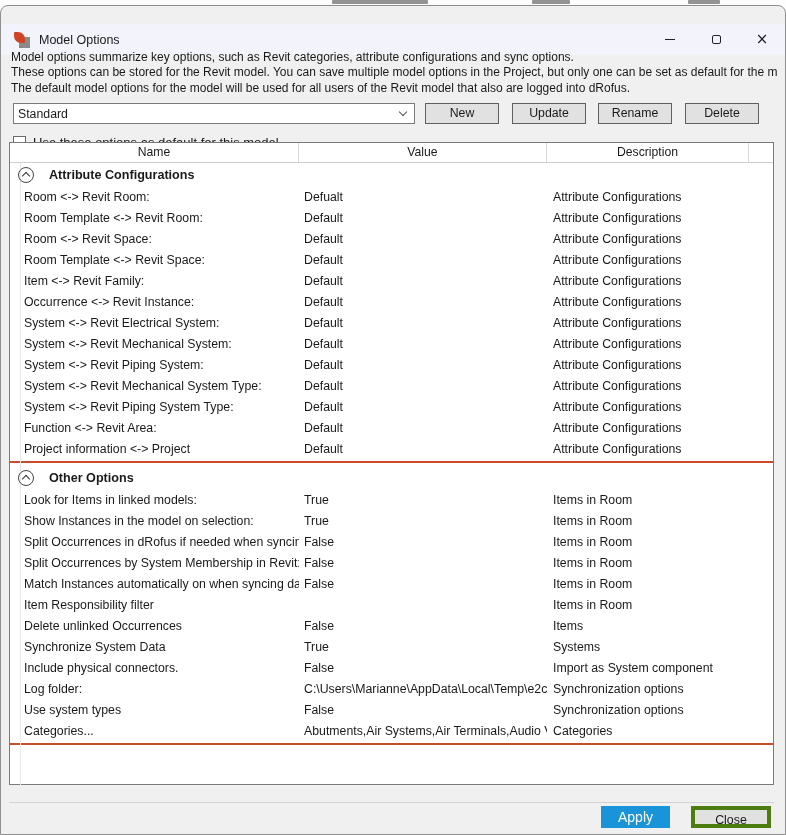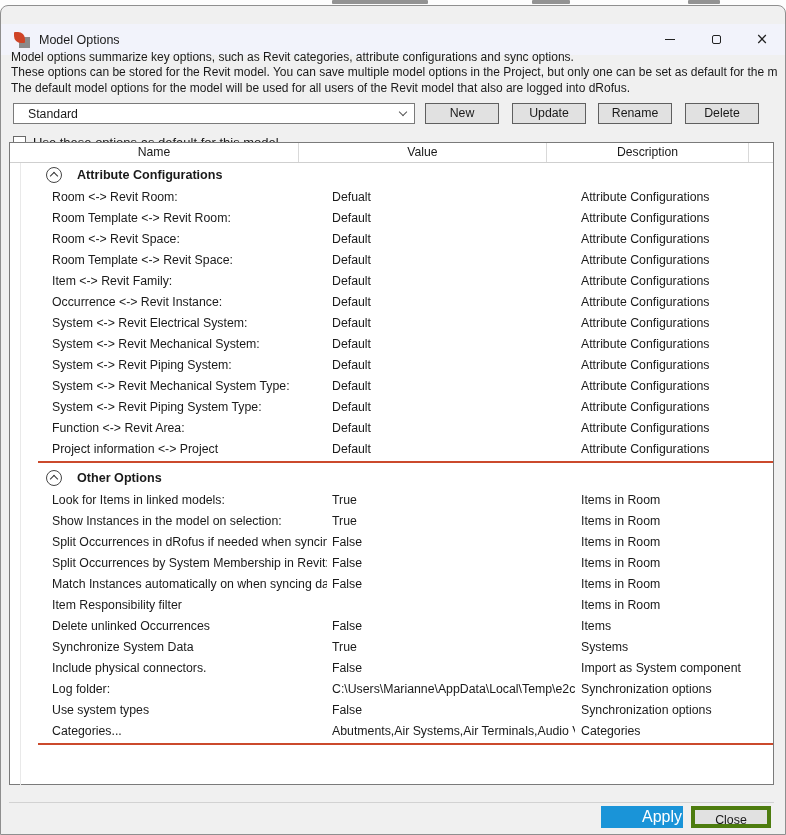--- a/index.html
+++ b/index.html
@@ -36,21 +36,21 @@
   .glyph-close { font-size:15px; line-height:1; color:#222; font-family:"DejaVu Sans", sans-serif; }
 
   
   .intro { position:absolute; left:10px; top:44px; right:2px; }
   .intro div { white-space:nowrap; overflow:hidden; font-size:12px; line-height:15.4px; }
 
   
   .dropdown {
     position:absolute; left:12px; top:97px; width:402px; height:21px;
     background:#fff; border:1px solid #7a7a7a;
-    display:flex; align-items:center; padding:0 8px 0 14px; font-size:12.3px;
+    display:flex; align-items:center; padding:0 8px 0 4px; font-size:12.3px;
   }
   .dd-spacer { flex:1; }
   .dd-chev { width:6px; height:6px; border-right:1.3px solid #555; border-bottom:1.3px solid #555; transform:rotate(45deg); margin-top:-3px; }
   .btn {
     position:absolute; top:97px; width:74px; height:21px;
     background:#e1e1e1; border:1px solid #5f5f5f;
     font-size:12.3px; text-align:center; line-height:19px; cursor:default;
   }
   .btn-new    { left:424px; }
   .btn-update { left:511px; }
@@ -63,41 +63,41 @@
   .chk-label { font-size:13px; white-space:nowrap;text-align:right; }
 
   
   .grid {
     position:absolute; left:8px; top:136px; width:765px; height:643px;
     background:#fff; border:1px solid #7a7a7a;
   }
   .grid-header { display:grid; grid-template-columns:289px 248px 202px 1fr; height:20px; border-bottom:1px solid #cfcfcf; background:#fff; }
   .grid-header .hcell { text-align:center; font-size:12.2px; line-height:19px; border-right:1px solid #d9d9d9; overflow:hidden; white-space:nowrap; }
   .grid-header .hcell:last-child { border-right:none; }
-  .grid-body { position:relative; height:622px; overflow:hidden;padding-left:28px; }
+  .grid-body { position:relative; height:622px; overflow:hidden; }
   .gutterline { position:absolute; left:10px; top:0; bottom:0; width:1px; background:#e9e9e9; }
 
   .section-row { height:23px; display:flex; align-items:center; padding-left:8px; position:relative; }
   .collapse-icon { width:16px; height:16px; border:1.4px solid #454545; border-radius:50%; display:flex; align-items:center; justify-content:center; flex:0 0 auto; }
   .collapse-icon .chev { width:6px; height:6px; border-left:1.6px solid #333; border-top:1.6px solid #333; transform:rotate(45deg); margin-top:3px; }
   .section-title { font-weight:bold; font-size:12.6px; margin-left:15px; white-space:nowrap; }
 
   .data-row { display:grid; grid-template-columns:289px 248px 202px 1fr; height:21px; align-items:center; }
   .cell { font-size:12.3px; white-space:nowrap; overflow:hidden; }
   .cell.name  { padding-left:14px; }
   .cell.value { padding-left:5px; }
   .cell.desc  { padding-left:6px; }
   .section-divider { height:2px; background:var(--sep-red,#cb4a2c); margin:2px 0 3px 0; }
 
   
   .footer-line { position:absolute; left:8px; top:796px; width:765px; height:1px; background:#d2d2d2; }
   .btn-apply {
-    position:absolute; left:600px; top:800px; width:82px; height:22px;
+    position:absolute; left:600px; top:800px; width:69px; height:22px;
     background:var(--accent,#1a94d8); color:#fff; border:1px solid var(--accent,#1a94d8);
-    font-size:16px; text-align:right; line-height:20px; cursor:default;
+    font-size:14px; text-align:center; line-height:20px; cursor:default;
   }
   .btn-close {
     position:absolute; left:690px; top:800px; width:80px; height:22px;
     background:#e1e1e1; border:4px solid #4d7c0f;
     font-size:12.4px; text-align:center; line-height:20px; cursor:default;
   }
 </style>
 </head>
 <body>
 

